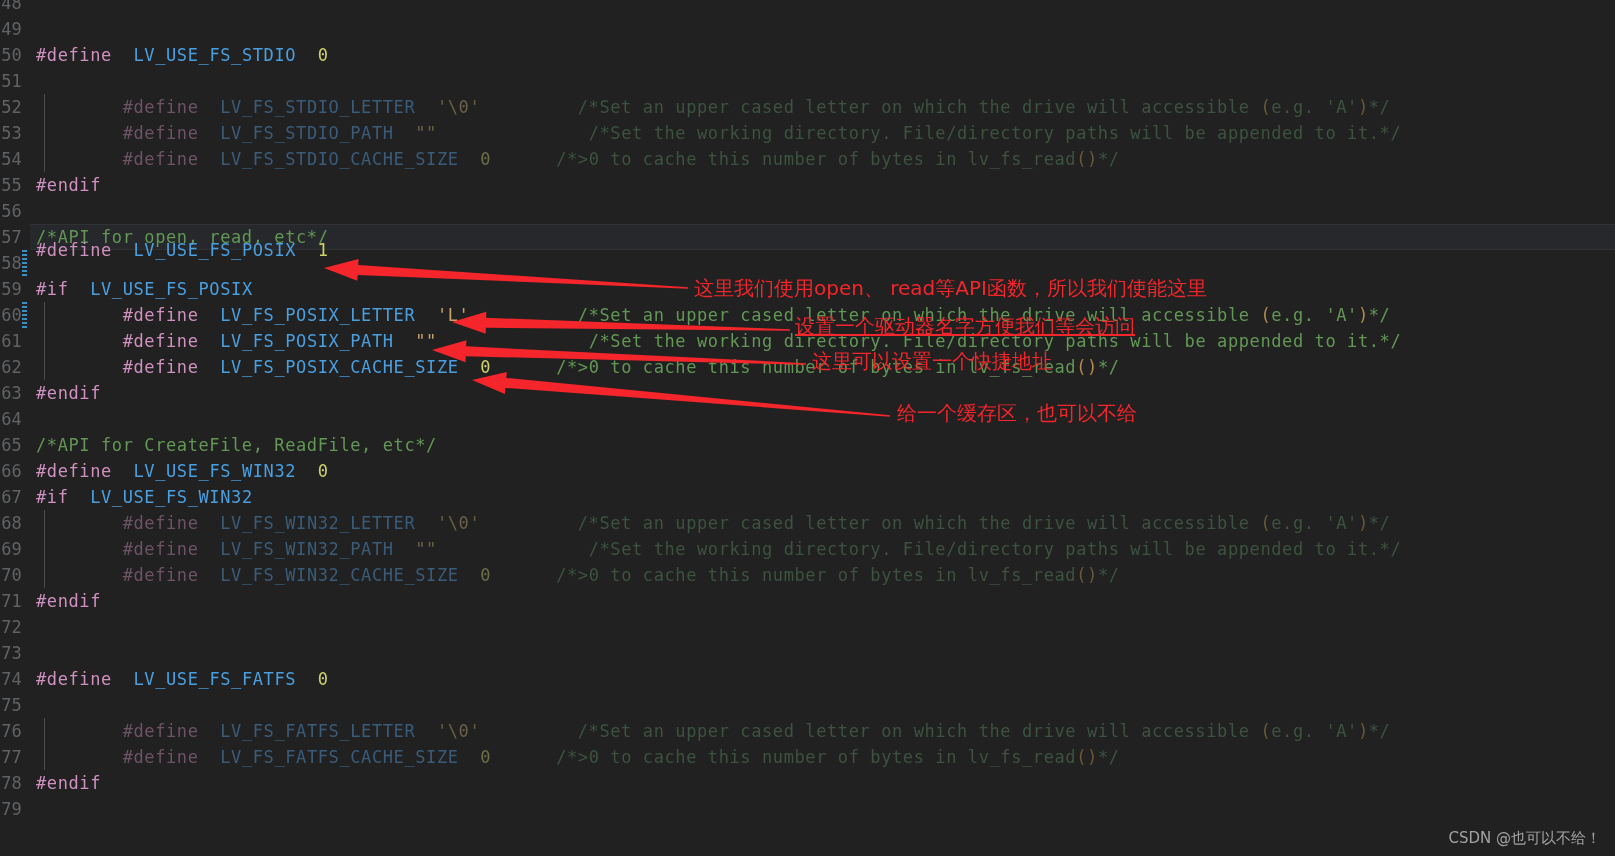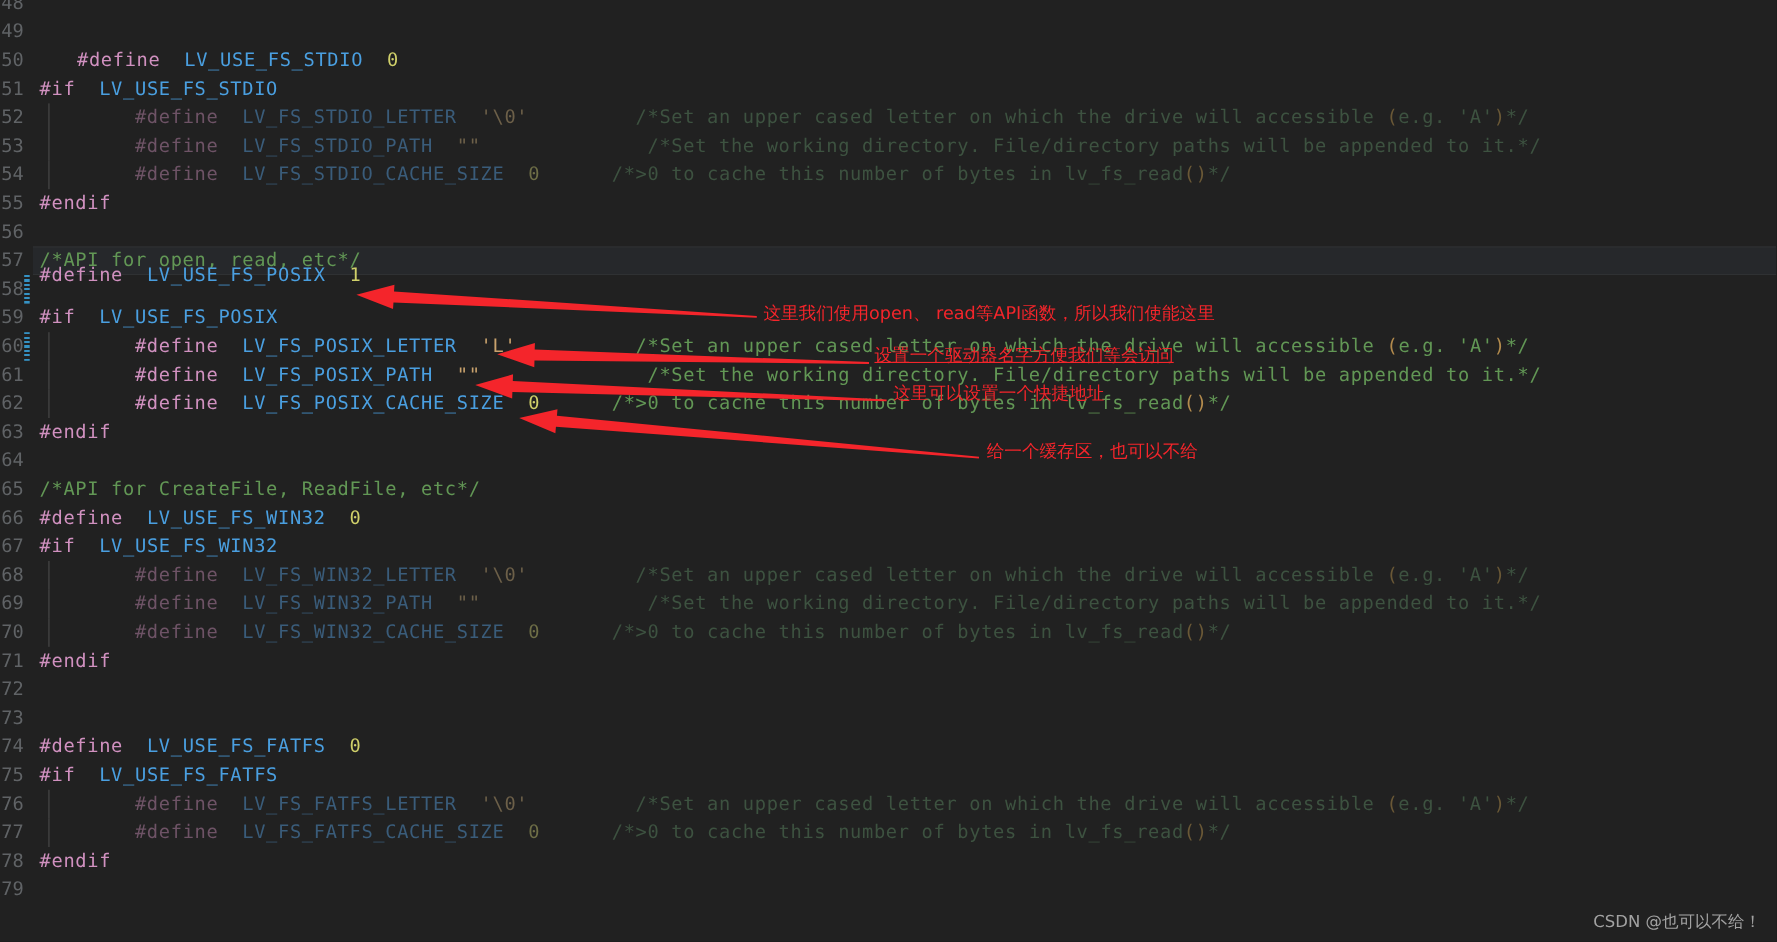--- a/index.html
+++ b/index.html
@@ -93,21 +93,21 @@
   .d-kw   { color: #6e5366; }
   .d-id   { color: #3a5c7a; }
   .d-num  { color: #6e6e47; }
   .d-str  { color: #6d6049; }
   .d-cmt  { color: #3d5240; }
   .d-cmtb { color: #6a5836; }
   .ann {
     position: absolute;
     color: #f4252b;
     font-family: "DejaVu Sans", "Liberation Sans", sans-serif;
-    font-size: 16px;
+    font-size: 20px;
     white-space: pre;
     font-weight: 500;
   }
 
   
   #watermark {
     position: absolute;
     right: 14px;
     bottom: 8px;
     color: #b9b9b9;
@@ -117,22 +117,21 @@
     opacity: .85;
   }
 </style>
 </head>
 <body>
 
 <div id="app">
 
   <div id="code">
       <div class="line" style="top: -10px;"></div>
-      <div class="line" style="top: 42px; margin-left: 34px;"><span class="kw">#define</span><span class="pl">  </span><span class="id">LV_USE_FS_STDIO</span><span class="pl">  </span><span class="num">0</span></div>
-      <div class="line" style="top: 68px;"><span class="kw">#if</span><span class="pl">  </span><span class="id">LV_USE_FS_STDIO</span></div>
+      <div class="line" style="top: 42px;"><span class="kw">#define</span><span class="pl">  </span><span class="id">LV_USE_FS_STDIO</span><span class="pl">  </span><span class="num">0</span></div>
       <div class="indent-guide" style="left: 44px; top: 94px; height: 26px;"></div>
       <div class="line" style="top: 94px;"><span class="pl">        </span><span class="d-kw">#define</span><span class="pl">  </span><span class="d-id">LV_FS_STDIO_LETTER</span><span class="pl">  </span><span class="d-str">'\0'</span><span class="pl">         </span><span class="d-cmt">/*Set an upper cased letter on which the drive will accessible </span><span class="d-cmtb">(</span><span class="d-cmt">e.g. 'A'</span><span class="d-cmtb">)</span><span class="d-cmt">*/</span></div>
       <div class="indent-guide" style="left: 44px; top: 120px; height: 26px;"></div>
       <div class="line" style="top: 120px;"><span class="pl">        </span><span class="d-kw">#define</span><span class="pl">  </span><span class="d-id">LV_FS_STDIO_PATH</span><span class="pl">  </span><span class="d-str">""</span><span class="pl">              </span><span class="d-cmt">/*Set the working directory. File/directory paths will be appended to it.*/</span></div>
       <div class="indent-guide" style="left: 44px; top: 146px; height: 26px;"></div>
       <div class="line" style="top: 146px;"><span class="pl">        </span><span class="d-kw">#define</span><span class="pl">  </span><span class="d-id">LV_FS_STDIO_CACHE_SIZE</span><span class="pl">  </span><span class="d-num">0</span><span class="pl">      </span><span class="d-cmt">/*&gt;0 to cache this number of bytes in lv_fs_read</span><span class="d-cmtb">()</span><span class="d-cmt">*/</span></div>
       <div class="line" style="top: 172px;"><span class="kw">#endif</span></div>
       <div class="line" style="top: 198px;"></div>
       <div class="caretline" style="top: 224px;"></div>
       <div class="line" style="top: 224px;"><span class="cmt">/*API for open, read, etc*/</span></div>
@@ -151,21 +150,20 @@
       <div class="line" style="top: 484px;"><span class="kw">#if</span><span class="pl">  </span><span class="id">LV_USE_FS_WIN32</span></div>
       <div class="indent-guide" style="left: 44px; top: 510px; height: 26px;"></div>
       <div class="line" style="top: 510px;"><span class="pl">        </span><span class="d-kw">#define</span><span class="pl">  </span><span class="d-id">LV_FS_WIN32_LETTER</span><span class="pl">  </span><span class="d-str">'\0'</span><span class="pl">         </span><span class="d-cmt">/*Set an upper cased letter on which the drive will accessible </span><span class="d-cmtb">(</span><span class="d-cmt">e.g. 'A'</span><span class="d-cmtb">)</span><span class="d-cmt">*/</span></div>
       <div class="indent-guide" style="left: 44px; top: 536px; height: 26px;"></div>
       <div class="line" style="top: 536px;"><span class="pl">        </span><span class="d-kw">#define</span><span class="pl">  </span><span class="d-id">LV_FS_WIN32_PATH</span><span class="pl">  </span><span class="d-str">""</span><span class="pl">              </span><span class="d-cmt">/*Set the working directory. File/directory paths will be appended to it.*/</span></div>
       <div class="indent-guide" style="left: 44px; top: 562px; height: 26px;"></div>
       <div class="line" style="top: 562px;"><span class="pl">        </span><span class="d-kw">#define</span><span class="pl">  </span><span class="d-id">LV_FS_WIN32_CACHE_SIZE</span><span class="pl">  </span><span class="d-num">0</span><span class="pl">      </span><span class="d-cmt">/*&gt;0 to cache this number of bytes in lv_fs_read</span><span class="d-cmtb">()</span><span class="d-cmt">*/</span></div>
       <div class="line" style="top: 588px;"><span class="kw">#endif</span></div>
       <div class="line" style="top: 614px;"></div>
       <div class="line" style="top: 666px;"><span class="kw">#define</span><span class="pl">  </span><span class="id">LV_USE_FS_FATFS</span><span class="pl">  </span><span class="num">0</span></div>
-      <div class="line" style="top: 692px;"><span class="kw">#if</span><span class="pl">  </span><span class="id">LV_USE_FS_FATFS</span></div>
       <div class="indent-guide" style="left: 44px; top: 718px; height: 26px;"></div>
       <div class="line" style="top: 718px;"><span class="pl">        </span><span class="d-kw">#define</span><span class="pl">  </span><span class="d-id">LV_FS_FATFS_LETTER</span><span class="pl">  </span><span class="d-str">'\0'</span><span class="pl">         </span><span class="d-cmt">/*Set an upper cased letter on which the drive will accessible </span><span class="d-cmtb">(</span><span class="d-cmt">e.g. 'A'</span><span class="d-cmtb">)</span><span class="d-cmt">*/</span></div>
       <div class="indent-guide" style="left: 44px; top: 744px; height: 26px;"></div>
       <div class="line" style="top: 744px;"><span class="pl">        </span><span class="d-kw">#define</span><span class="pl">  </span><span class="d-id">LV_FS_FATFS_CACHE_SIZE</span><span class="pl">  </span><span class="d-num">0</span><span class="pl">      </span><span class="d-cmt">/*&gt;0 to cache this number of bytes in lv_fs_read</span><span class="d-cmtb">()</span><span class="d-cmt">*/</span></div>
       <div class="line" style="top: 770px;"><span class="kw">#endif</span></div>
       <div class="line" style="top: 796px;"></div>
     </div>
 
   <div id="gutter">
       <div class="ln" style="top: -10px;">248</div>

